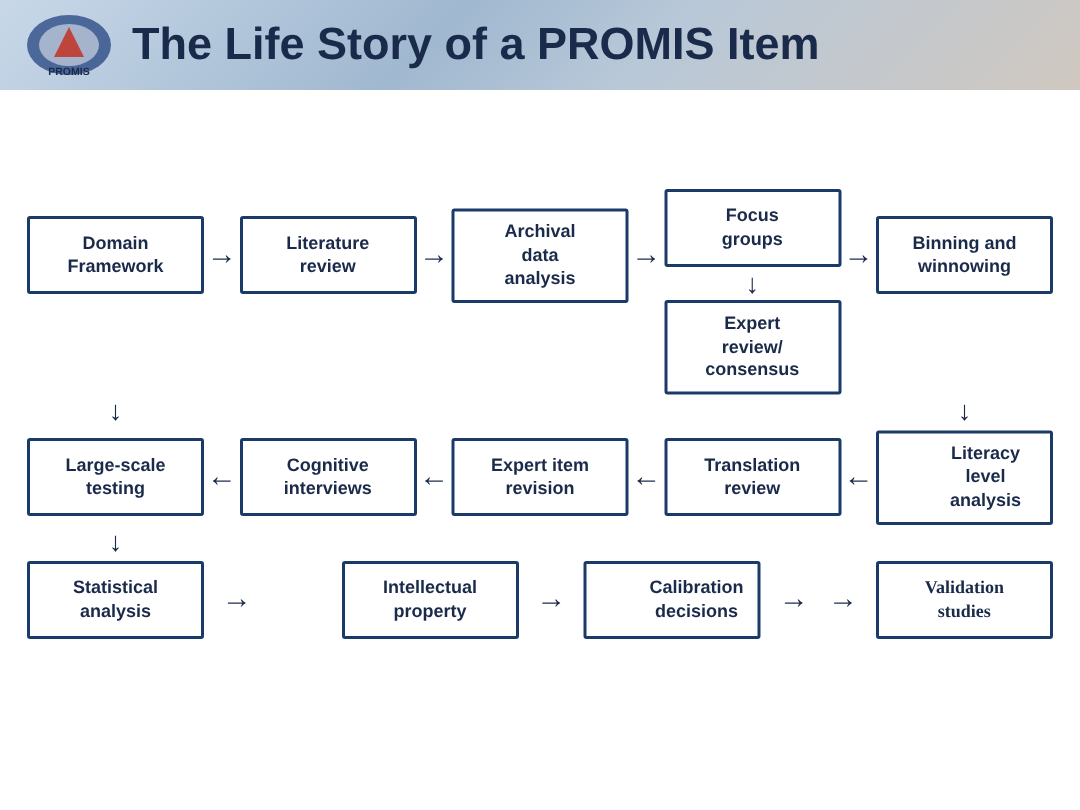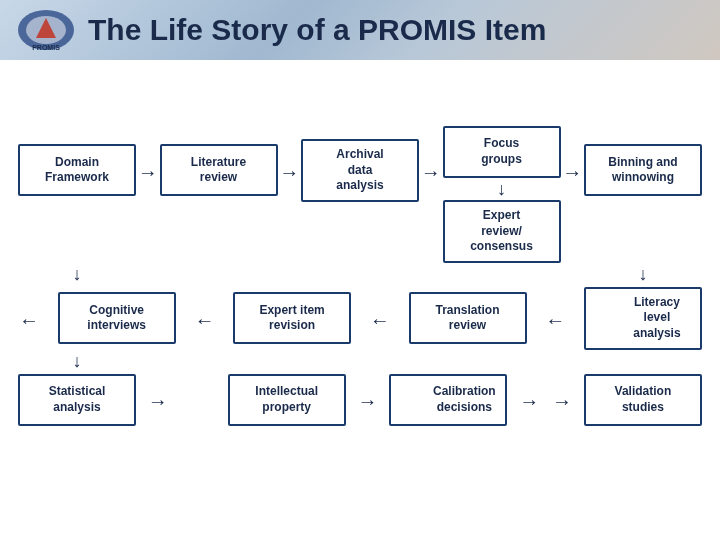--- a/index.html
+++ b/index.html
@@ -176,20 +176,22 @@
     <div class="down-arrow-slot"></div>
     <div class="spacer"></div>
     <div class="down-arrow-slot"></div>
     <div class="spacer"></div>
     <div class="down-arrow-slot"></div>
     <div class="spacer"></div>
     <div class="down-arrow-slot">↓</div>
   </div>
 
   <div class="row row2" style="margin-bottom:0;">
+    <div class="box" style="white-space:pre-line;">Large-scale
+testing</div>
     <div class="arrow-left">←</div>
     <div class="box" style="white-space:pre-line;">Cognitive
 interviews</div>
     <div class="arrow-left">←</div>
     <div class="box" style="white-space:pre-line;">Expert item
 revision</div>
     <div class="arrow-left">←</div>
     <div class="box" style="white-space:pre-line;">Translation
 review</div>
     <div class="arrow-left">←</div>
@@ -214,17 +216,17 @@
     <div class="box" style="white-space:pre-line;">Statistical
 analysis</div>
     <div class="arrow">→</div>
     <div class="box" style="white-space:pre-line;margin-left:48px;">Intellectual
 property</div>
     <div class="arrow">→</div>
     <div class="box" style="white-space:pre-line;padding-left:36px;">Calibration
 decisions</div>
     <div class="arrow">→</div>
     <div class="arrow">→</div>
-    <div class="box" style="white-space:pre-line;">Validation
+    <div class="box" style="white-space:pre-line;font-family:Liberation Serif, serif;">Validation
 studies</div>
   </div>
 
 </div>
 
 </body></html>

